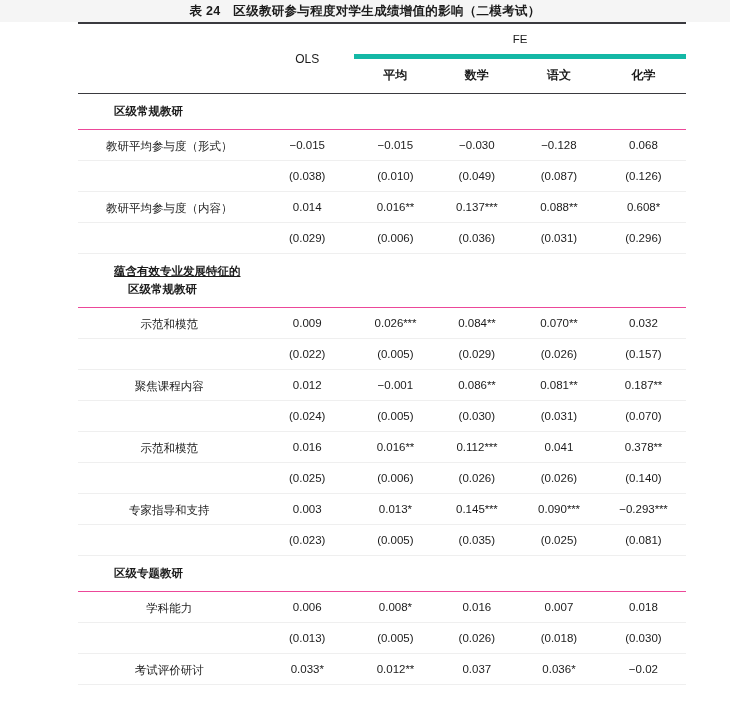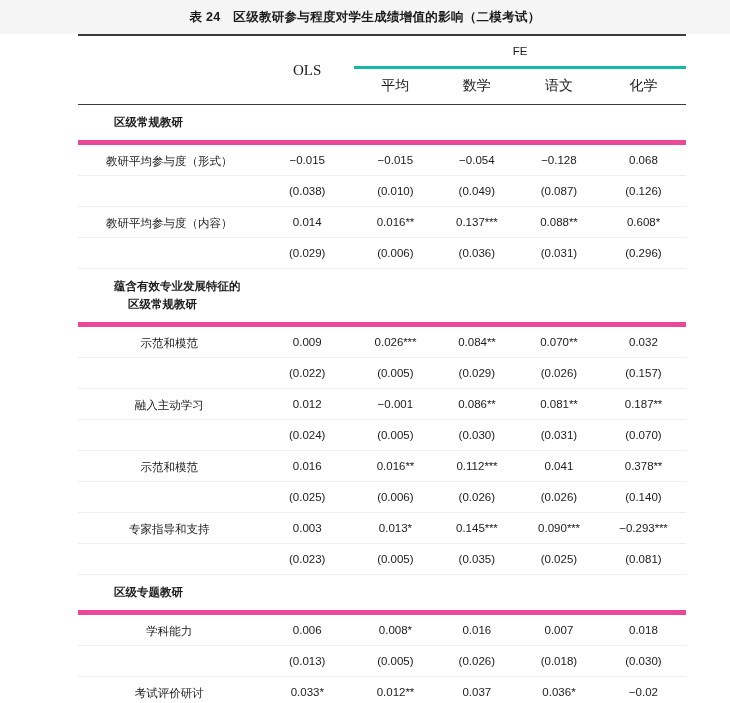--- a/index.html
+++ b/index.html
@@ -11,21 +11,21 @@
     width: 730px;
     height: 703px;
     background: #ffffff;
     font-family: "Liberation Sans", "DejaVu Sans", sans-serif;
     color: #111111;
     overflow: hidden;
   }
 
   
   .title-bar {
-    height: 34px;
+    height: 22px;
     background: #f5f5f5;
     display: flex;
     align-items: center;
     justify-content: center;
   }
   .title-text {
     font-size: 12.5px;
     font-weight: bold;
     color: #1b1b1b;
     letter-spacing: 0.3px;
@@ -64,49 +64,48 @@
     border-bottom: 1.6px solid #3a3a3f;
     padding: 0;
     height: 0;
     line-height: 0;
     font-size: 0;
   }
 
   
   .hdr {
     text-align: center;
-    font-size: 15px;
+    font-size: 12px;
     font-weight: normal;
     padding: 9px 0 9px 0;
     color: #1b1b1b;
-    font-family: Liberation Serif, serif;
   }
   .hdr-fe {
     text-align: center;
     font-size: 11.5px;
     font-weight: normal;
     padding: 9px 0 9px 0;
-    border-bottom: 3px solid #14b8a6;
+    border-bottom: 5px solid #14b8a6;
   }
   .hdr-sub {
     text-align: center;
-    font-size: 14px;
-    font-weight: normal;
+    font-size: 12px;
+    font-weight: bold;
     padding: 8px 0 9px 0;
   }
   .hdr-blank { padding: 0; }
 
   
   tbody tr.data-row > td,
   tbody tr.se-row > td,
   tbody tr.section-row > td {
     border-bottom: 1px solid #efefef;
   }
   tbody tr.section-row > td {
-    border-bottom: 5px solid #ec4899;
+    border-bottom: 1px solid #ec4899;
   }
 
   td.rowlabel {
     text-align: center;
     padding: 9px 6px 6px 6px;
     font-size: 11.5px;
     white-space: nowrap;
   }
   td.section-label {
     text-align: left;
@@ -175,21 +174,21 @@
           <td class="val">&nbsp;</td>
           <td class="val">&nbsp;</td>
           <td class="val">&nbsp;</td>
           <td class="val">&nbsp;</td>
           <td class="val">&nbsp;</td>
         </tr>
         <tr class="data-row">
           <td class="rowlabel">教研平均参与度（形式）</td>
           <td class="val">−0.015</td>
           <td class="val">−0.015</td>
-          <td class="val">−0.054</td>
+          <td class="val">−0.030</td>
           <td class="val">−0.128</td>
           <td class="val">0.068</td>
         </tr>
         <tr class="se-row">
           <td class="rowlabel">&nbsp;</td>
           <td class="val se">(0.038)</td>
           <td class="val se">(0.010)</td>
           <td class="val se">(0.049)</td>
           <td class="val se">(0.087)</td>
           <td class="val se">(0.126)</td>
@@ -205,21 +204,21 @@
         <tr class="se-row">
           <td class="rowlabel">&nbsp;</td>
           <td class="val se">(0.029)</td>
           <td class="val se">(0.006)</td>
           <td class="val se">(0.036)</td>
           <td class="val se">(0.031)</td>
           <td class="val se">(0.296)</td>
         </tr>
         <tr class="section-row">
           <td class="section-label">
-            <span style="display: block;">蕴含有效专业发展特征的</span>
+            <span style="display: block; text-decoration: underline;">蕴含有效专业发展特征的</span>
             <span class="indent2">区级常规教研</span>
           </td>
           <td class="val">&nbsp;</td>
           <td class="val">&nbsp;</td>
           <td class="val">&nbsp;</td>
           <td class="val">&nbsp;</td>
           <td class="val">&nbsp;</td>
         </tr>
         <tr class="data-row">
           <td class="rowlabel">示范和模范</td>
@@ -231,21 +230,21 @@
         </tr>
         <tr class="se-row">
           <td class="rowlabel">&nbsp;</td>
           <td class="val se">(0.022)</td>
           <td class="val se">(0.005)</td>
           <td class="val se">(0.029)</td>
           <td class="val se">(0.026)</td>
           <td class="val se">(0.157)</td>
         </tr>
         <tr class="data-row">
-          <td class="rowlabel">融入主动学习</td>
+          <td class="rowlabel">聚焦课程内容</td>
           <td class="val">0.012</td>
           <td class="val">−0.001</td>
           <td class="val">0.086<span class="stars">**</span></td>
           <td class="val">0.081<span class="stars">**</span></td>
           <td class="val">0.187<span class="stars">**</span></td>
         </tr>
         <tr class="se-row">
           <td class="rowlabel">&nbsp;</td>
           <td class="val se">(0.024)</td>
           <td class="val se">(0.005)</td>

